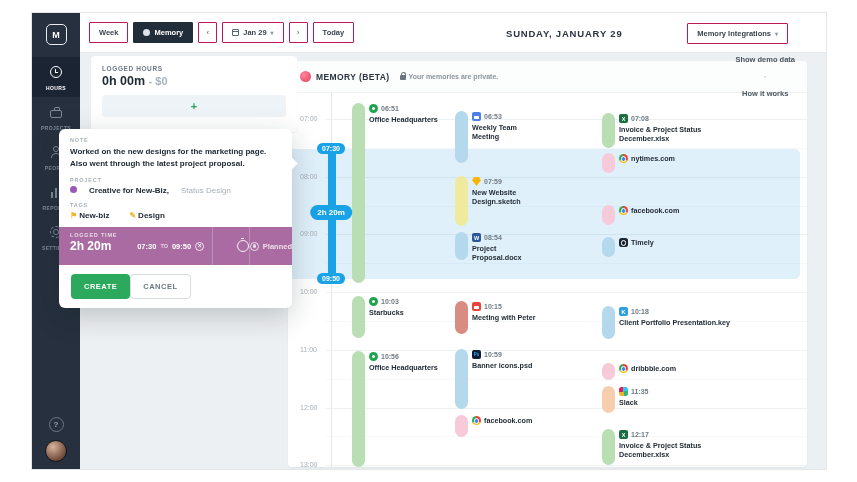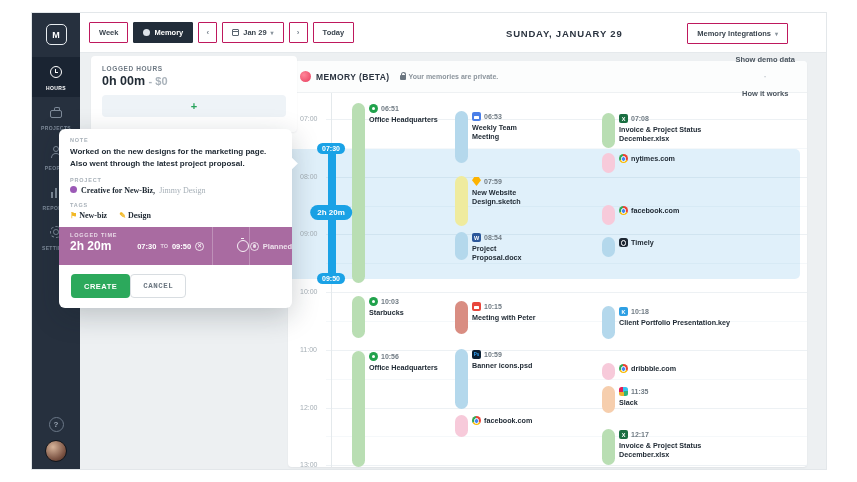--- a/index.html
+++ b/index.html
@@ -101,42 +101,42 @@
   .ic-chrome { border-radius:50%; background:conic-gradient(#ea4335 0 33%, #fbbc05 0 66%, #34a853 0 100%); }
   .ic-chrome::after { content:''; width:3.5px; height:3.5px; background:#4285f4; border:1px solid #fff; border-radius:50%; }
   .ic-slack { border-radius:2.5px; background:conic-gradient(#36c5f0 0 25%, #2eb67d 0 50%, #ecb22e 0 75%, #e01e5a 0 100%); }
 
   
   .popup { position:absolute; left:27px; top:116px; width:233px; height:179px; background:#fff; border-radius:6px; box-shadow:0 8px 28px rgba(20,30,40,.22); z-index:10; }
   .pp-arrow { position:absolute; right:-4px; top:30px; width:9px; height:9px; background:#fff; transform:rotate(45deg); }
   .pp-body { padding:8px 11px 0; }
   .pp-label { font-size:5.5px; font-weight:bold; letter-spacing:.8px; color:#a8b1b9; margin-bottom:3px; }
   .pp-note { font-size:8px; font-weight:bold; color:#222c36; line-height:1.5; margin-bottom:7px; }
-  .pp-row { display:flex; align-items:flex-start; gap:4px; margin-bottom:7px; font-size:8px; font-weight:bold; color:#222c36;font-family:Liberation Serif, serif; }
+  .pp-row { display:flex; align-items:flex-start; gap:12px; margin-bottom:7px; font-size:8px; font-weight:bold; color:#222c36; }
   .proj-dot { width:7px; height:7px; border-radius:50%; background:#9b59b6; flex:0 0 auto; }
   .pp-sub { color:#a7b0b8; font-weight:normal; }
   .tag-ic { color:#f2b824; font-size:8px; }
   .pp-tag { display:inline-flex; align-items:center; gap:2px; margin-right:8px; }
   .pp-purple { height:38px; background:#a96ba1; display:flex; align-items:stretch; color:#fff; }
   .ppp-left { padding:5px 0 0 11px; width:92px; }
   .ppp-label { font-size:5.5px; font-weight:bold; letter-spacing:.8px; color:rgba(255,255,255,.75); }
   .ppp-time { font-size:12px; font-weight:bold; margin-top:1px; }
   .ppp-range { display:flex; align-items:center; gap:4px; font-size:7.5px; font-weight:bold; padding-right:8px; }
   .ppp-to { font-size:5.5px; color:rgba(255,255,255,.7); }
   .xcirc { width:9px; height:9px; border:1px solid rgba(255,255,255,.8); border-radius:50%; display:inline-flex; align-items:center; justify-content:center; cursor:pointer; }
   .xcirc::before { content:'×'; font-size:6.5px; color:rgba(255,255,255,.9); line-height:1; }
   .ppp-sec { border-left:1px solid rgba(255,255,255,.25); display:flex; align-items:center; justify-content:flex-end; gap:4px; }
   .timer { width:12px; height:12px; border:1.4px solid rgba(255,255,255,.9); border-radius:50%; position:relative; }
   .timer::before { content:''; position:absolute; top:-3.5px; left:3.4px; width:3px; height:1.6px; background:rgba(255,255,255,.9); }
   .radio { width:9px; height:9px; border:1.4px solid rgba(255,255,255,.75); border-radius:50%; display:inline-block; position:relative; }
   .radio::after { content:''; position:absolute; inset:1.8px; background:rgba(255,255,255,.75); border-radius:50%; }
   .ppp-planned { font-size:7.5px; font-weight:bold; color:rgba(255,255,255,.8); }
   .pp-footer { display:flex; gap:0; padding:9px 12px; }
   .create-btn { background:#2ca95c; color:#fff; border:none; border-radius:4px; font-size:7.5px; font-weight:bold; letter-spacing:.5px; padding:7px 13px; font-family:inherit; cursor:pointer; }
-  .cancel-btn { background:#fff; color:#6b7680; border:1px solid #d8dde1; border-radius:4px; font-size:7.5px; font-weight:bold; letter-spacing:.5px; padding:7px 12px; font-family:Liberation Mono, monospace; cursor:pointer; }
+  .cancel-btn { background:#fff; color:#6b7680; border:1px solid #d8dde1; border-radius:4px; font-size:7.5px; font-weight:bold; letter-spacing:.5px; padding:7px 12px; font-family:Liberation Sans, sans-serif; cursor:pointer; }
 </style>
 </head>
 <body>
 
 <div class="frame">
 
   <div class="sidebar">
     <div class="logo">M</div>
     <div class="nav-item active">
       <span class="nav-ic i-clock"></span>
@@ -404,21 +404,21 @@
 
   <div class="popup">
     <div class="pp-arrow"></div>
     <div class="pp-body">
       <div class="pp-label">NOTE</div>
       <div class="pp-note">Worked on the new designs for the marketing page. Also went through the latest project proposal.</div>
       <div class="pp-label">PROJECT</div>
       <div class="pp-row">
         <span class="proj-dot"></span>
         <span>Creative for New-Biz,</span>
-        <span class="pp-sub">Jimmy Design</span>
+        <span class="pp-sub">Status Design</span>
       </div>
       <div class="pp-label">TAGS</div>
       <div class="pp-row">
         <span class="pp-tag">
             <span class="tag-ic">⚑</span>
             <span>New-biz</span>
           </span>
         <span class="pp-tag">
             <span class="tag-ic">✎</span>
             <span>Design</span>

